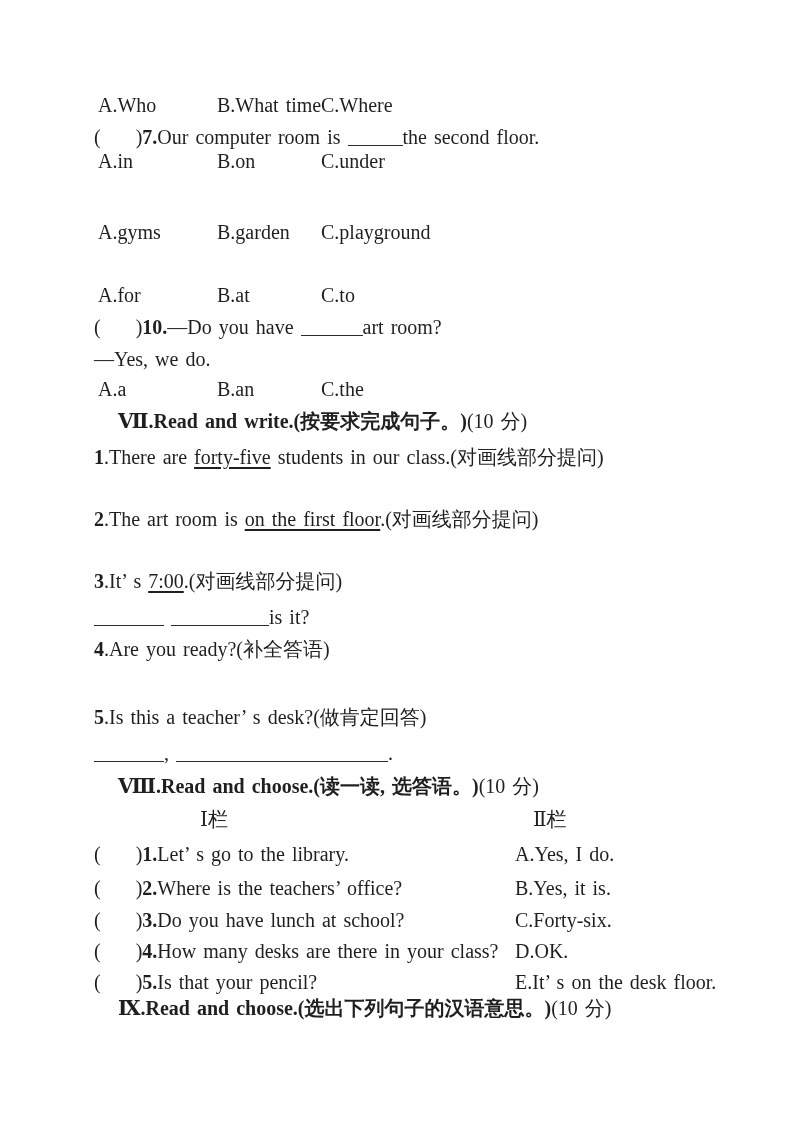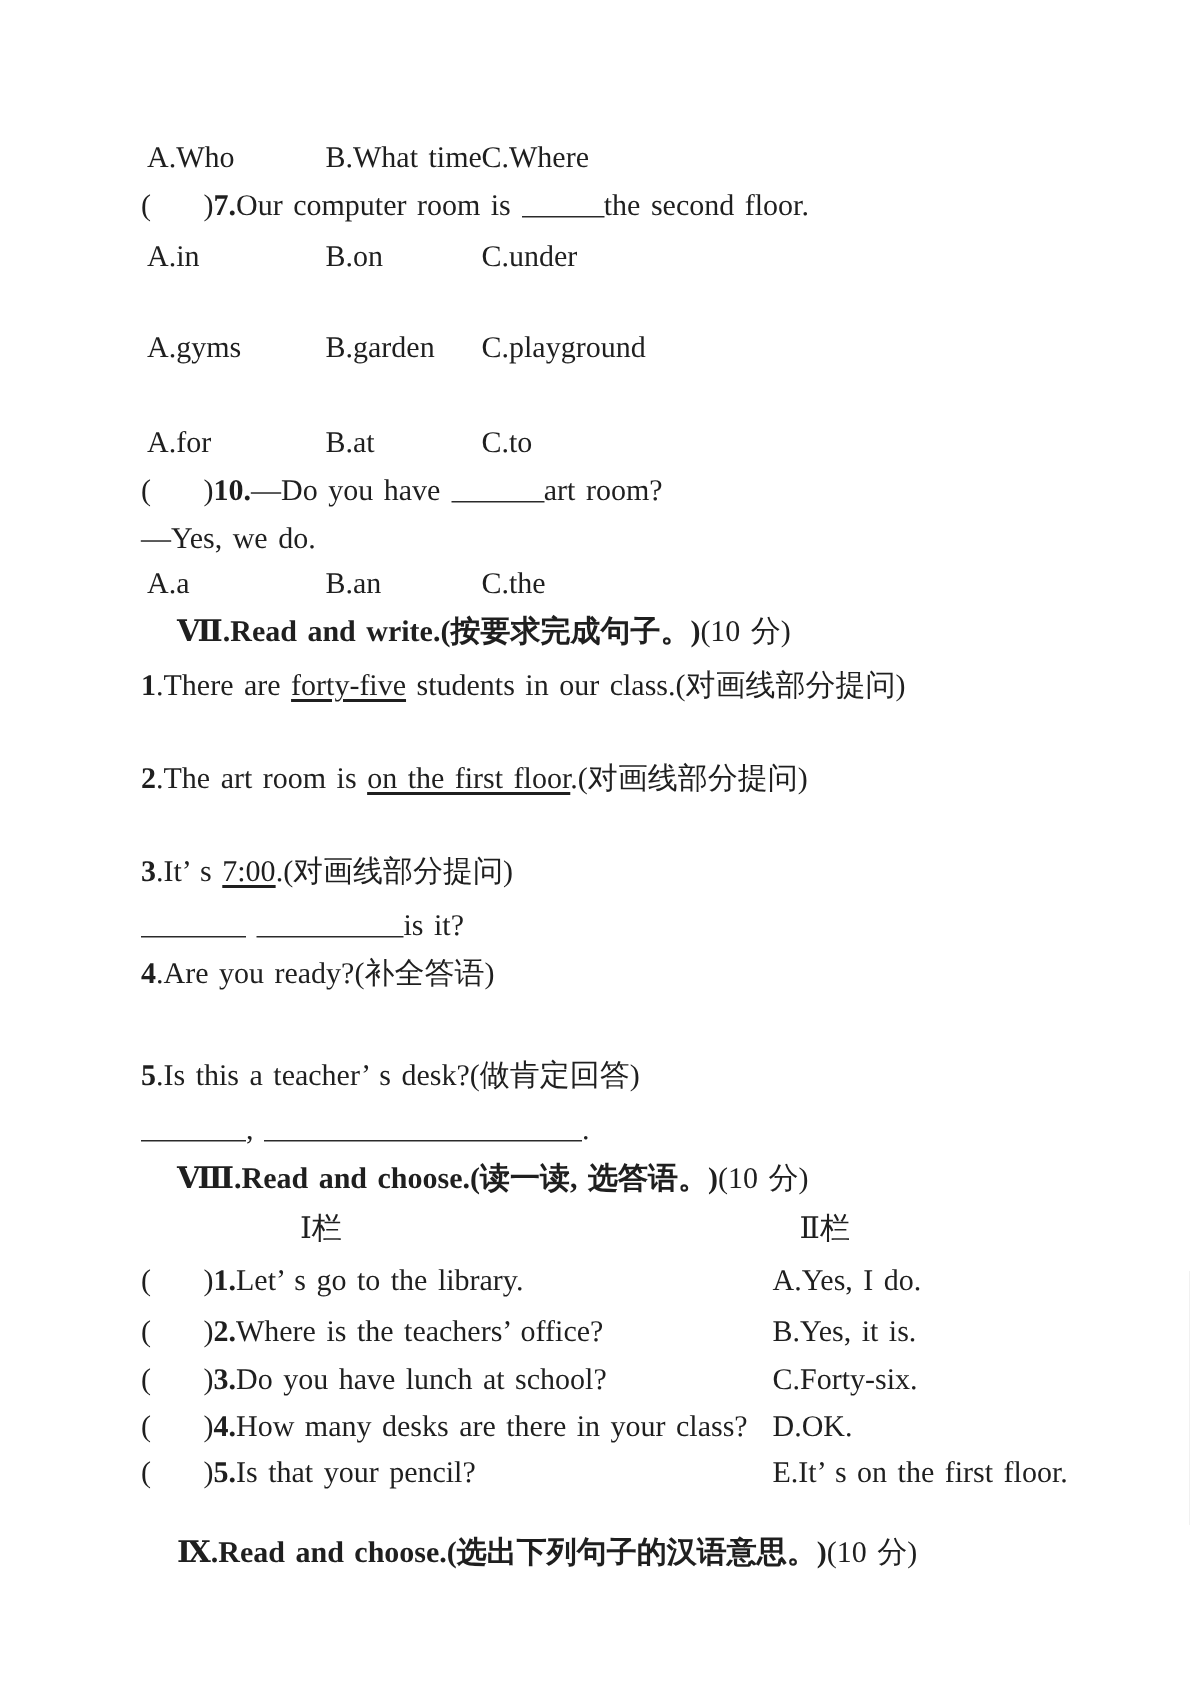--- a/index.html
+++ b/index.html
@@ -47,21 +47,21 @@
 <div class="page">
 
   <div class="line opts" style="top:90px">
     <span class="cellA">A.Who</span><span class="cellB">B.What time</span><span>C.Where</span>
   </div>
 
   <div class="line" style="top:122px">
     <span class="paren">(     )</span><b>7.</b><span>Our computer room is </span><span class="blank w55"></span><span>the second floor.</span>
   </div>
 
-  <div class="line opts" style="top:156px">
+  <div class="line opts" style="top:146px">
     <span class="cellA">A.in</span><span class="cellB">B.on</span><span>C.under</span>
   </div>
 
 
   <div class="line opts" style="top:217px">
     <span class="cellA">A.gyms</span><span class="cellB">B.garden</span><span>C.playground</span>
   </div>
 
 
   <div class="line opts" style="top:280px">
@@ -133,20 +133,20 @@
   <div class="line" style="top:905px">
     <span class="paren">(     )</span><b>3.</b><span>Do you have lunch at school?</span>
     <span class="ans">C.Forty-six.</span>
   </div>
   <div class="line" style="top:936px">
     <span class="paren">(     )</span><b>4.</b><span>How many desks are there in your class?</span>
     <span class="ans">D.OK.</span>
   </div>
   <div class="line" style="top:967px">
     <span class="paren">(     )</span><b>5.</b><span>Is that your pencil?</span>
-    <span class="ans">E.It’ s on the first floor.</span>
+    <span class="ans">E.It’ s on the desk floor.</span>
   </div>
 
-  <div class="line" style="top:1020px">
+  <div class="line" style="top:993px">
     <span class="hdr-bold">Ⅸ.Read and choose.(选出下列句子的汉语意思。)</span><span>(10 分)</span>
   </div>
 
 </div>
 
 </body></html>

